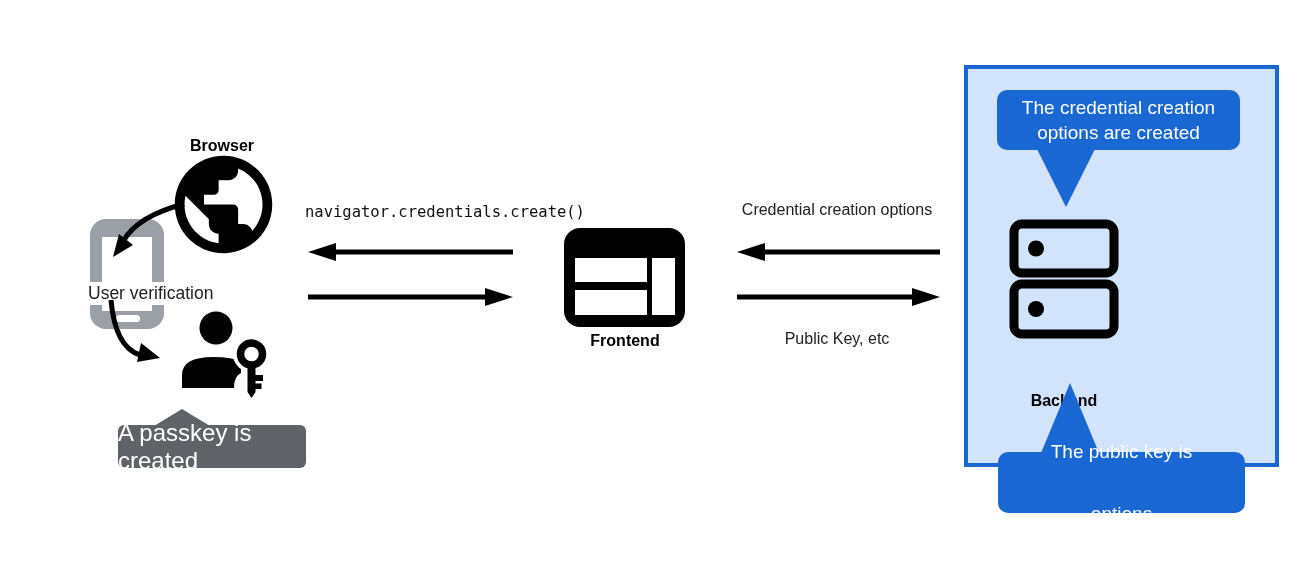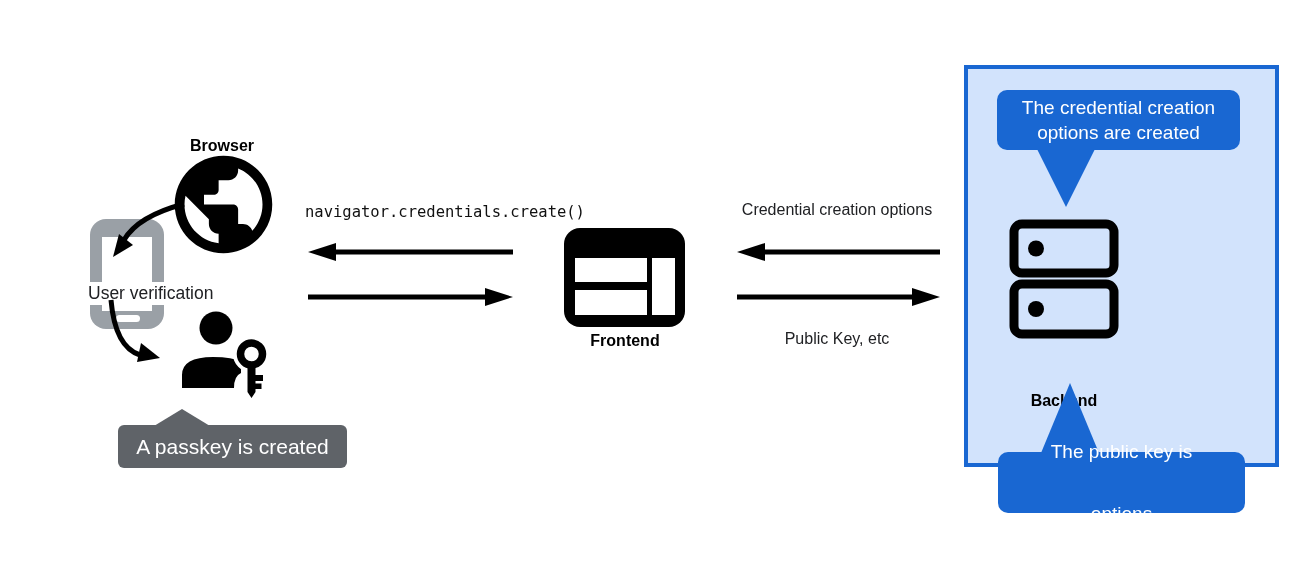--- a/index.html
+++ b/index.html
@@ -27,23 +27,23 @@
   }
   .callout{
     position:absolute;background:var(--accent-blue);color:#fff;border-radius:10px;
     display:flex;flex-direction:column;align-items:center;justify-content:center;
     font-size:19px;line-height:1.33;text-align:center;z-index:2;
   }
   .tri{position:absolute;background:var(--accent-blue);z-index:1;}
   .tri.down{clip-path:polygon(0 0,100% 0,50% 100%);}
   .tri.up{clip-path:polygon(50% 0,100% 100%,0 100%);}
   .tooltip-dark{
-    position:absolute;left:118px;top:425px;width:229px;height:43px;
+    position:absolute;left:118px;top:425px;width:188px;height:43px;
     background:var(--tooltip-gray);color:#fff;border-radius:6px;
-    display:flex;align-items:center;justify-content:center;font-size:21px;z-index:2;
+    display:flex;align-items:center;justify-content:center;font-size:24px;z-index:2;
   }
   .tooltip-dark-tri{
     position:absolute;left:154px;top:409px;width:56px;height:17px;
     background:var(--tooltip-gray);clip-path:polygon(50% 0,100% 100%,0 100%);z-index:1;
   }
   svg{display:block;}
   .overlay{position:absolute;left:0;top:0;z-index:5;pointer-events:none;}
 </style>
 </head>
 <body>

